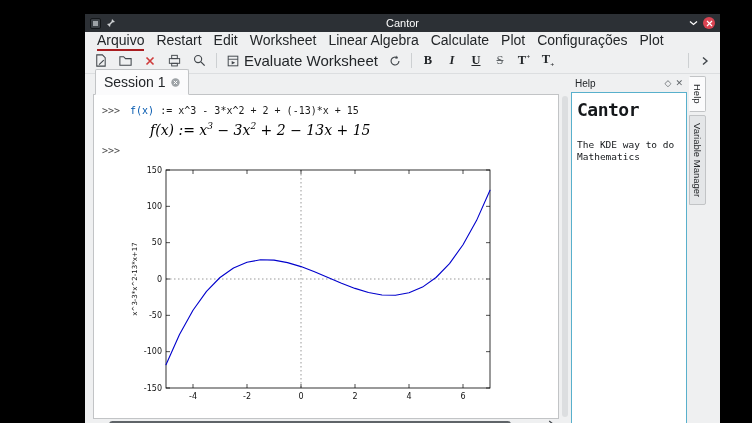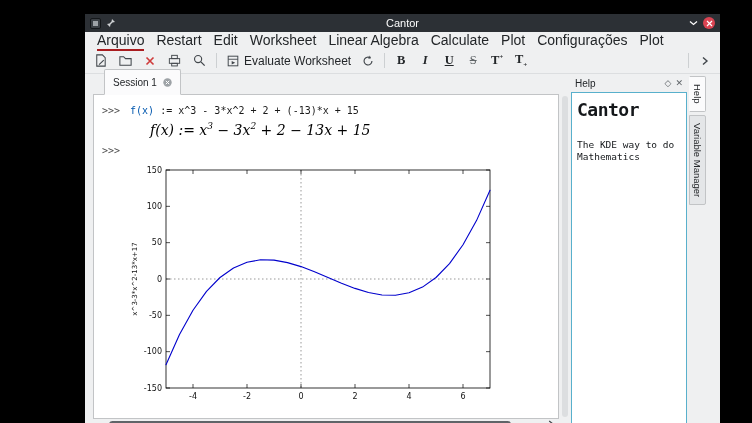--- a/index.html
+++ b/index.html
@@ -13,34 +13,34 @@
   .tb-ico{display:flex;align-items:center;justify-content:center}
   .close-btn{width:12px;height:12px;border-radius:50%;background:#da4453;display:flex;align-items:center;justify-content:center}
 
   
   .menubar{height:16px;display:flex;align-items:center;padding:0 6px;font-size:14px;color:#232629;flex:0 0 auto}
   .menu-item{padding:0 6px;line-height:15px;cursor:default}
   .menu-item.accent span{border-bottom:2px solid #a91d20;padding-bottom:1px}
 
   
   .toolbar{height:26px;display:flex;align-items:center;padding:0 4px;gap:2px;border-bottom:1px solid #dcdee0;flex:0 0 auto}
-  .tbtn{height:22px;min-width:22px;display:flex;align-items:center;justify-content:center;gap:4px;border-radius:2px;font-size:12px;color:#232629;padding:0 4px;cursor:default}
+  .tbtn{height:22px;min-width:22px;display:flex;align-items:center;justify-content:center;gap:4px;border-radius:2px;font-size:15px;color:#232629;padding:0 4px;cursor:default}
   .sep{width:1px;height:15px;background:#cdd0d2;margin:0 3px}
   .fmt{font-family:"Liberation Serif",serif;font-size:12.5px;font-weight:bold;width:19px;text-align:center}
   .fmt .u{text-decoration:underline}
   .fmt .s{text-decoration:line-through;color:#5f6467;font-weight:normal}
   .fmt sup{font-size:7px}
   .fmt sub{font-size:7px}
   .spacer{flex:1}
 
   
   .main{flex:1;display:flex;padding:0 14px 8px 8px;min-height:0}
   .left-col{flex:1;display:flex;flex-direction:column;min-width:0}
   .tabbar{height:20px;display:flex;align-items:flex-end;flex:0 0 auto}
-  .tab{height:19px;background:#fbfbfc;border:1px solid #c2c4c6;border-bottom:1px solid #fbfbfc;display:flex;align-items:center;gap:6px;padding:12px 8px;font-size:10px;color:#232629;border-radius:2px 2px 0 0;margin-left:11px;position:relative;top:1px}
+  .tab{height:19px;background:#fbfbfc;border:1px solid #c2c4c6;border-bottom:1px solid #fbfbfc;display:flex;align-items:center;gap:6px;padding:12px 8px;font-size:14px;color:#232629;border-radius:2px 2px 0 0;margin-left:2px;position:relative;top:1px}
 
   .worksheet{flex:1;background:#fff;border:1px solid #c2c4c6;overflow:hidden;padding:7px 0 0 8px}
   .code-line{font-family:"DejaVu Sans Mono",monospace;font-size:10px;display:flex;gap:10px;margin:3px 0;color:#1a1a1a}
   .prompt{color:#4d4d4d}
   .kw{color:#0057ae}
   .math-line{font-family:"DejaVu Serif",serif;font-style:italic;font-size:14px;margin:5px 0 7px 48px;color:#000}
   .math-line sup{font-size:9px}
   .plot-wrap{margin:6px 0 0 24px}
 
   .hscroll{height:10px;display:flex;align-items:center;flex:0 0 auto;padding:0 2px;gap:2px}

